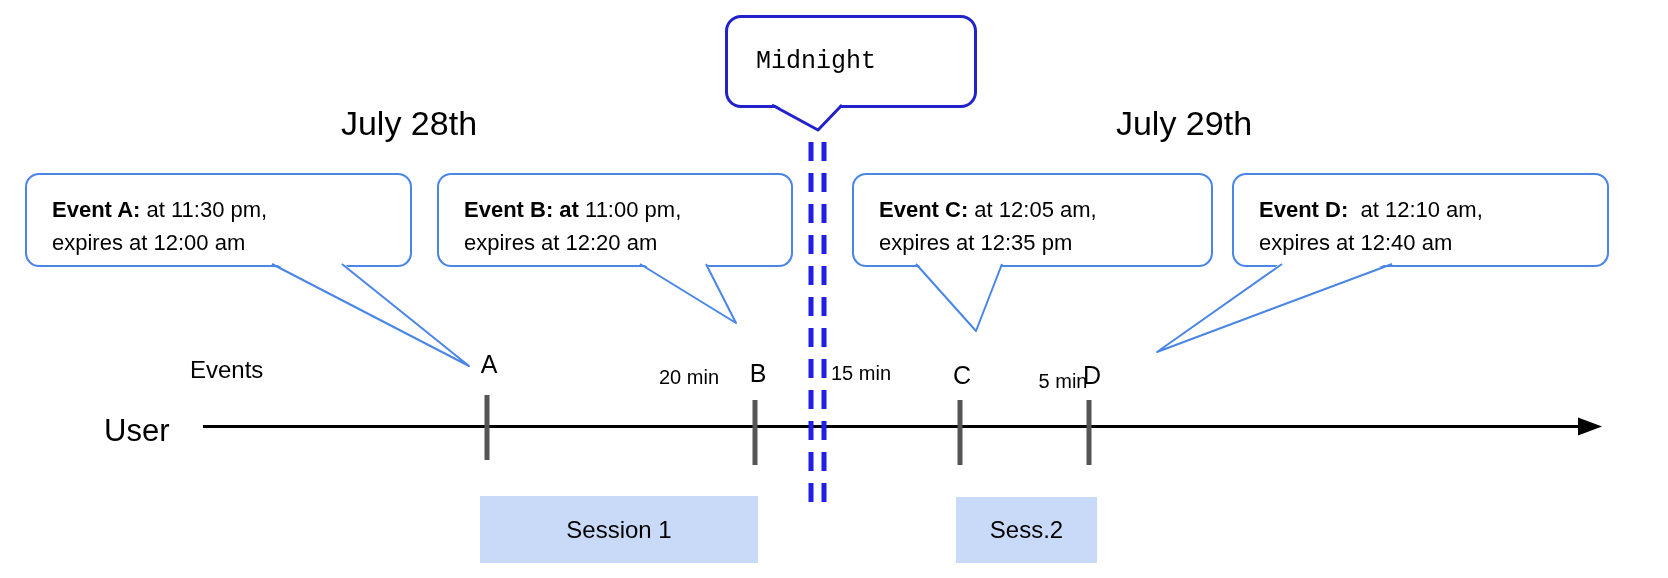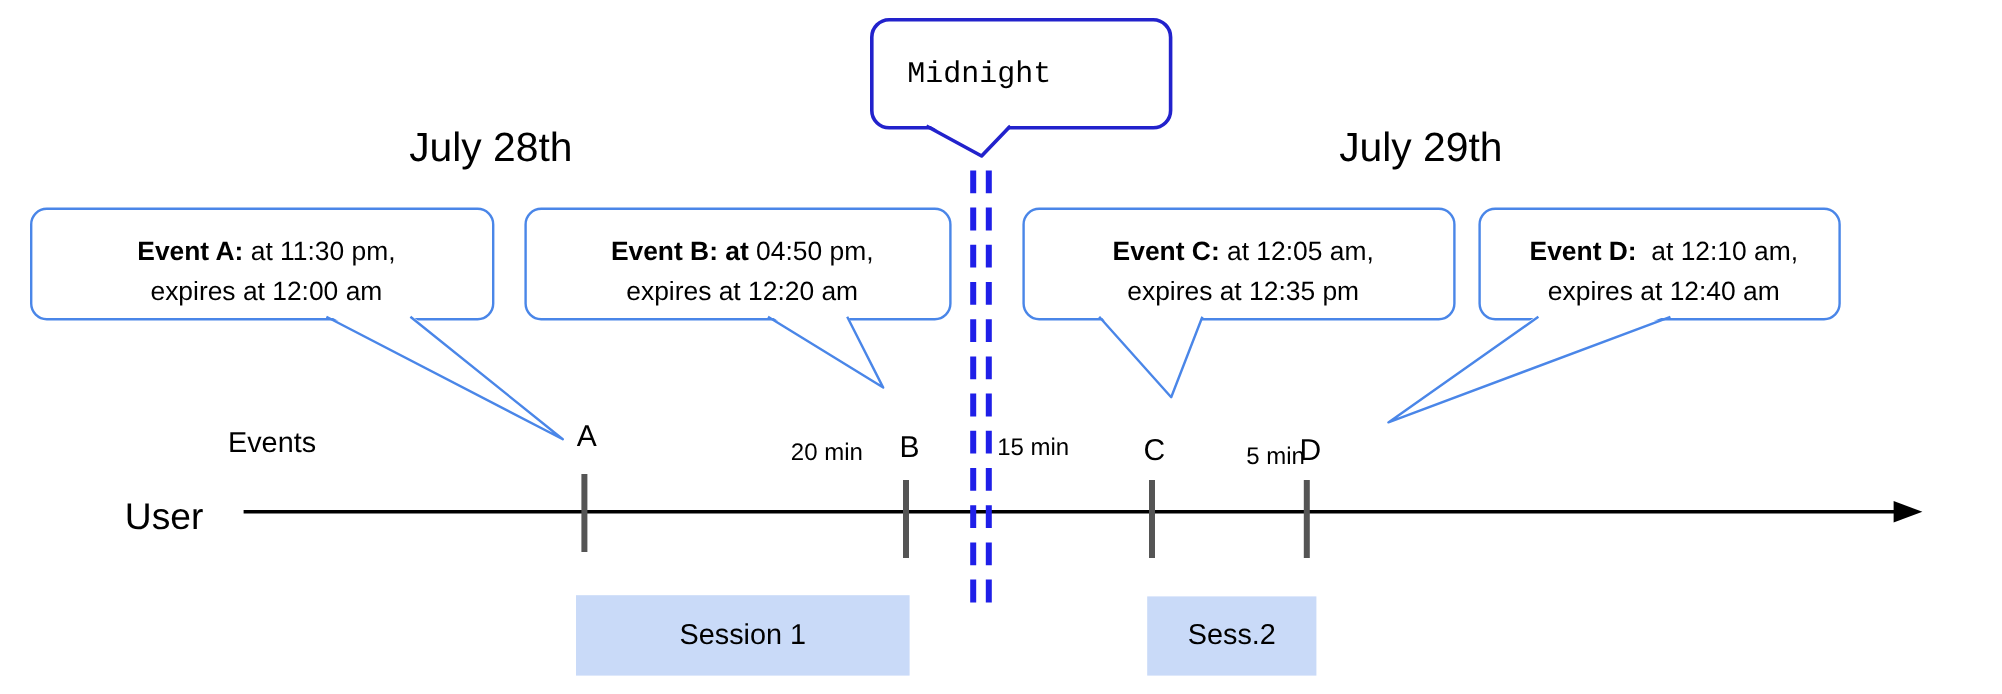--- a/index.html
+++ b/index.html
@@ -13,21 +13,21 @@
     background:#fff;
     border:2px solid var(--callout-border,#4a86e8);
     border-radius:14px;
     box-sizing:border-box;
     z-index:2;
     font-size:22px;
     line-height:33px;
     padding:18px 18px 0 25px;
   }
   .callout .b{font-weight:bold;}
-  .callout .l1,.callout .l2{white-space:pre;text-align:center;}
+  .callout .l1,.callout .l2{white-space:pre;}
   .midnight{
     position:absolute;
     background:#fff;
     border:3px solid var(--midnight-border,#2222cc);
     border-radius:16px;
     box-sizing:border-box;
     z-index:2;
     display:flex;align-items:center;
     padding-left:28px;
     font-size:25px;
@@ -56,30 +56,30 @@
   <div class="midnight" style="left:725px;top:15px;width:252px;height:93px;">
     <span>Midnight</span>
   </div>
 
   <div class="callout" style="left:25px;top:173px;width:387px;height:94px;">
     <div class="l1"><span class="b">Event A:</span><span> at 11:30 pm,</span></div>
     <div class="l2">expires at 12:00 am</div>
   </div>
 
   <div class="callout" style="left:437px;top:173px;width:356px;height:94px;">
-    <div class="l1"><span class="b">Event B: at</span><span> 04:50 pm,</span></div>
+    <div class="l1"><span class="b">Event B: at</span><span> 11:00 pm,</span></div>
     <div class="l2">expires at 12:20 am</div>
   </div>
 
   <div class="callout" style="left:852px;top:173px;width:361px;height:94px;">
     <div class="l1"><span class="b">Event C:</span><span> at 12:05 am,</span></div>
     <div class="l2">expires at 12:35 pm</div>
   </div>
 
-  <div class="callout" style="left:1232px;top:173px;width:302px;height:94px;">
+  <div class="callout" style="left:1232px;top:173px;width:377px;height:94px;">
     <div class="l1"><span class="b">Event D:</span><span>  at 12:10 am,</span></div>
     <div class="l2">expires at 12:40 am</div>
   </div>
 
   <div class="abs axislabel" style="left:190px;top:356px;font-size:24px;">Events</div>
   <div class="abs axislabel" style="left:104px;top:413px;font-size:31px;">User</div>
 
   <div class="ticklabel" style="left:459px;top:350px;">A</div>
   <div class="ticklabel" style="left:728px;top:359px;">B</div>
   <div class="ticklabel" style="left:932px;top:361px;">C</div>

